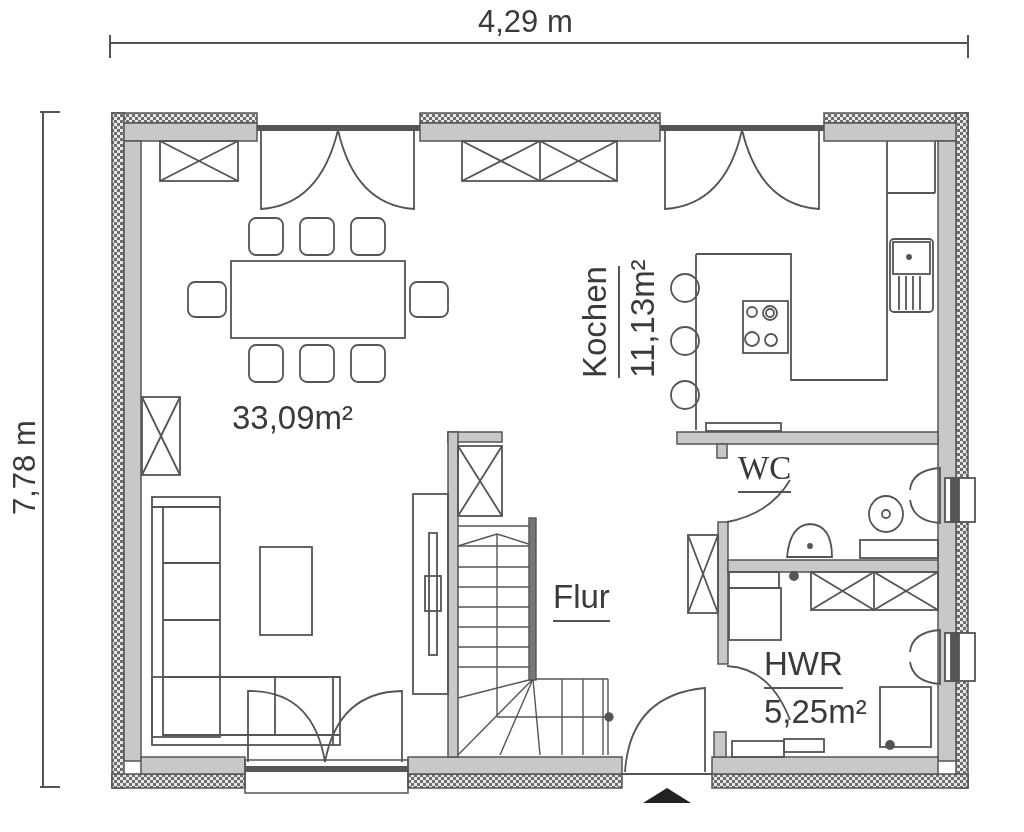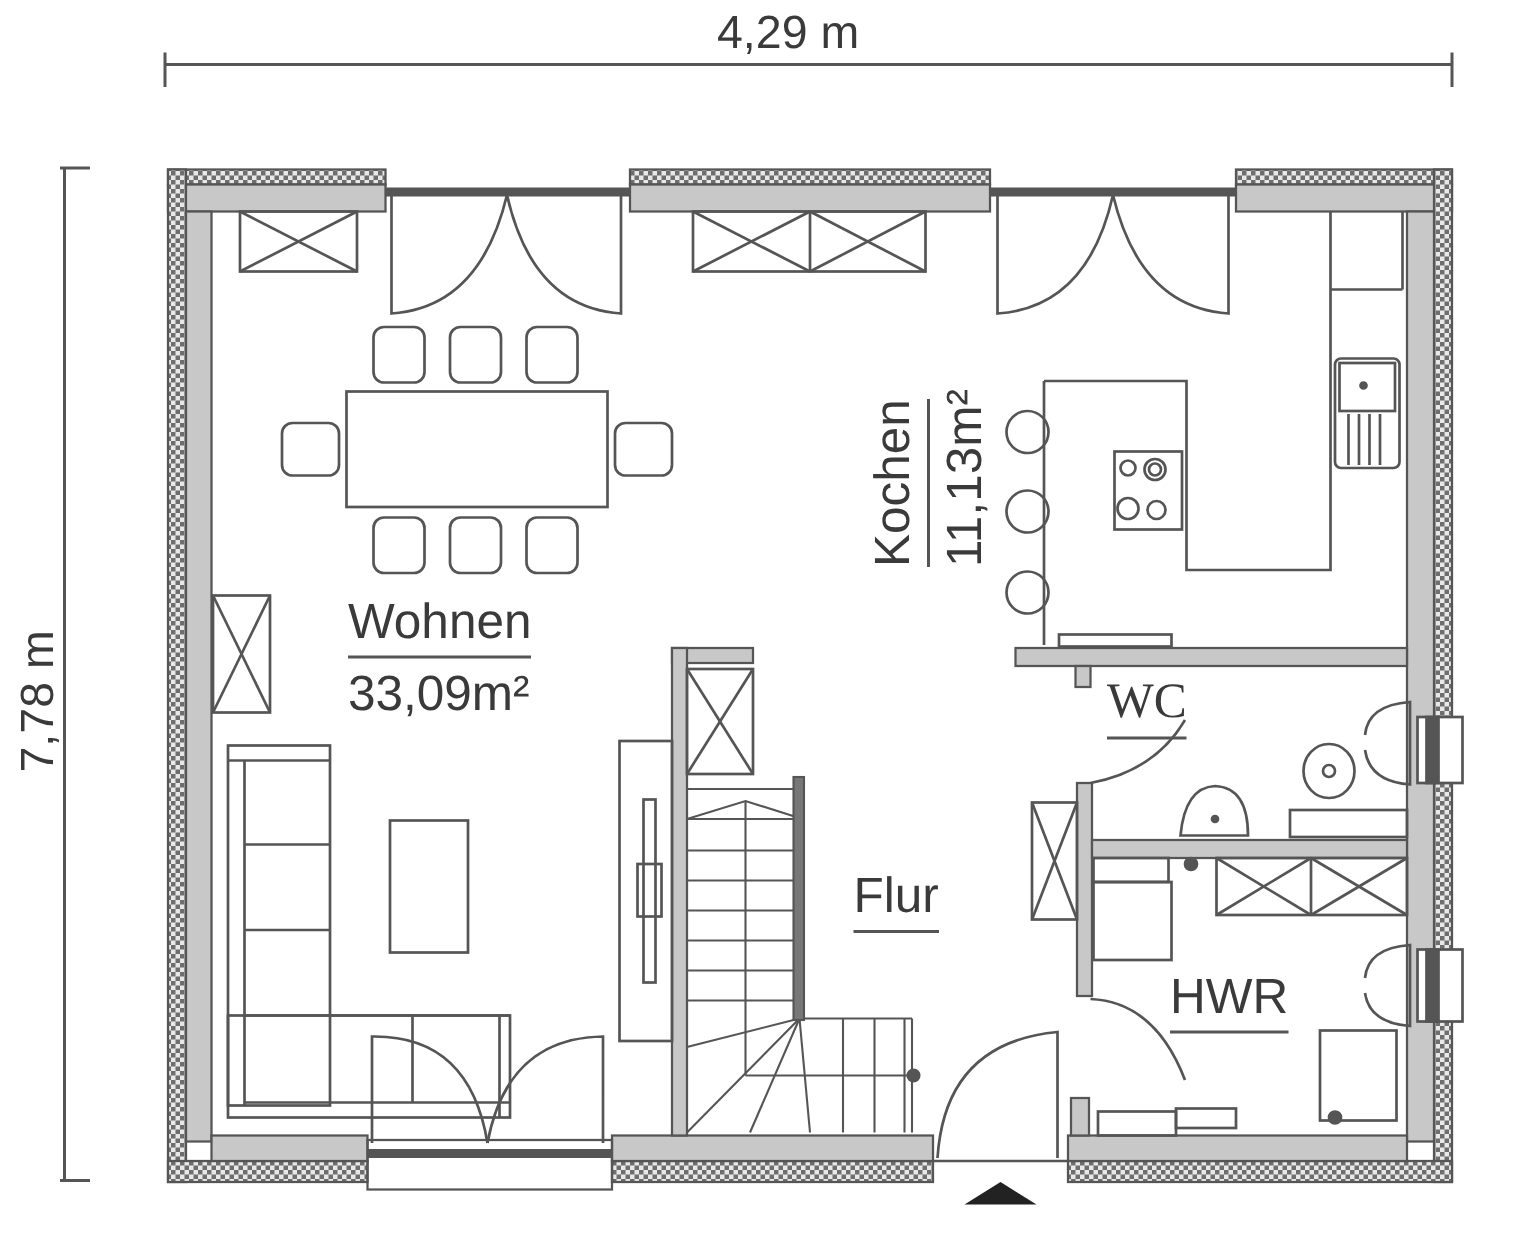--- a/index.html
+++ b/index.html
@@ -249,32 +249,32 @@
     </g>
   </g>
 
   <polygon points="643,803 667,788 691,803" fill="#222"></polygon>
 </svg>
 
 <div class="lbl dim" style="left:478px; top:6px;">4,29 m</div>
 <div class="lbl dim vert" style="left:9px; top:515px;">7,78 m</div>
 
 <div class="room-block" style="left:232px; top:395px;">
-  <span class="room-name">Wohnen</span>
   <span class="room-area">33,09m²</span>
 </div>
 
 <div class="room-block vert" style="left:576px; top:378px;">
   <span class="room-name">Kochen</span>
   <span class="room-area">11,13m²</span>
 </div>
 
 <div class="room-block" style="left:738px; top:450px;font-family:Liberation Serif, serif;">
   <span class="room-name">WC</span>
 </div>
 
-<div class="room-block" style="left:569px; top:578px;">
+<div class="room-block" style="left:553px; top:578px;">
   <span class="room-name">Flur</span>
 </div>
 
-<div class="room-block" style="left:780px; top:645px;">
+<div class="room-block" style="left:764px; top:645px;">
   <span class="room-name">HWR</span>
+  <span class="room-area">5,25m²</span>
 </div>
 
 </body></html>

